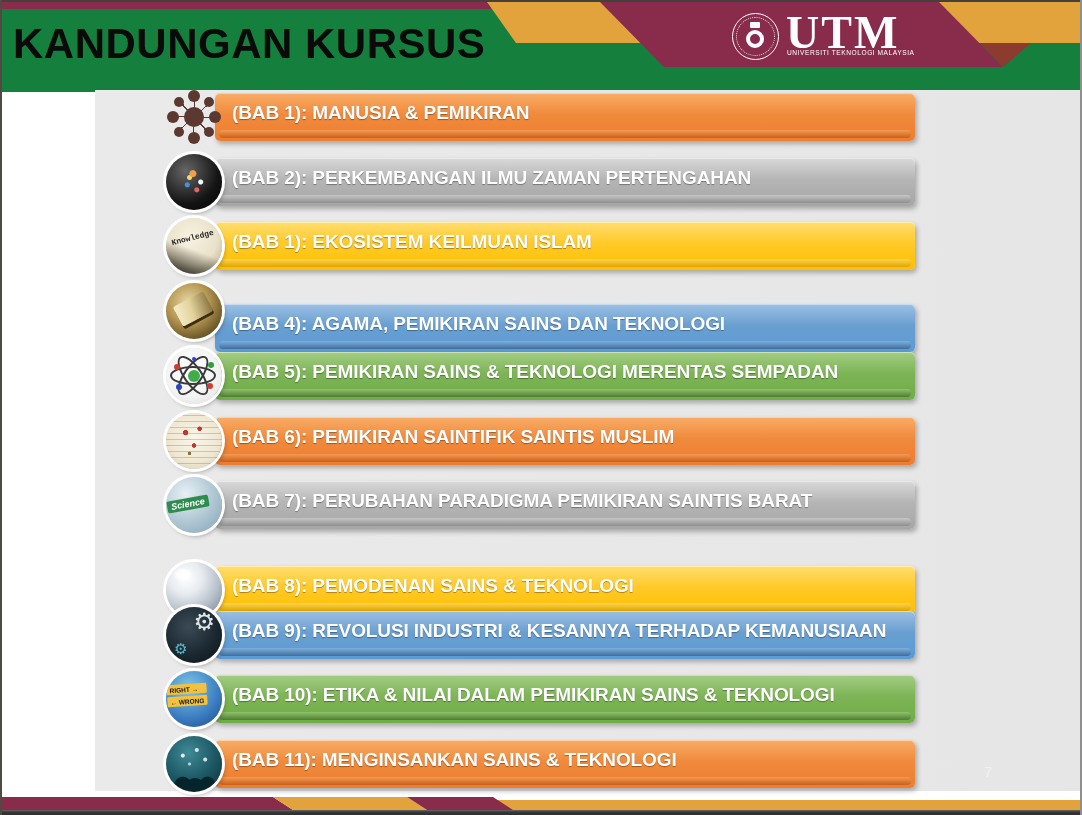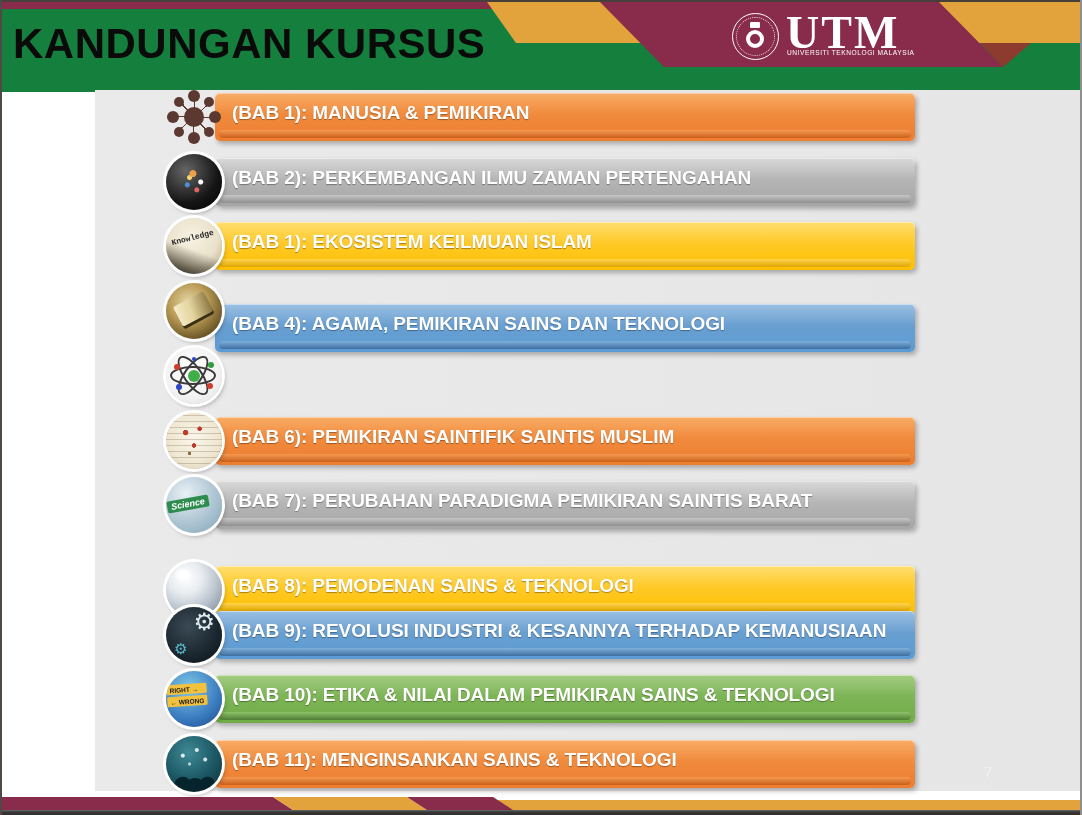--- a/index.html
+++ b/index.html
@@ -198,20 +198,23 @@
           <span class="bar-label">(BAB 4): AGAMA, PEMIKIRAN SAINS DAN TEKNOLOGI</span>
         </div>
       </div>
       <div class="row" style="top: 352px;">
         <div class="icon i-atom" style="top: -4px;">
           <div class="orb o1"></div>
           <div class="orb o2"></div>
           <div class="orb o3"></div>
           <div class="nucleus"></div>
         </div>
+        <div class="bar green" style="top: 0px;">
+          <span class="bar-label">(BAB 5): PEMIKIRAN SAINS &amp; TEKNOLOGI MERENTAS SEMPADAN</span>
+        </div>
       </div>
       <div class="row" style="top: 417px;">
         <div class="icon i-manuscript" style="top: -4px;"></div>
         <div class="bar orange" style="top: 0px;">
           <span class="bar-label">(BAB 6): PEMIKIRAN SAINTIFIK SAINTIS MUSLIM</span>
         </div>
       </div>
       <div class="row" style="top: 481px;">
         <div class="icon i-science" style="top: -4px;">
           <div class="sc-label">Science</div>

